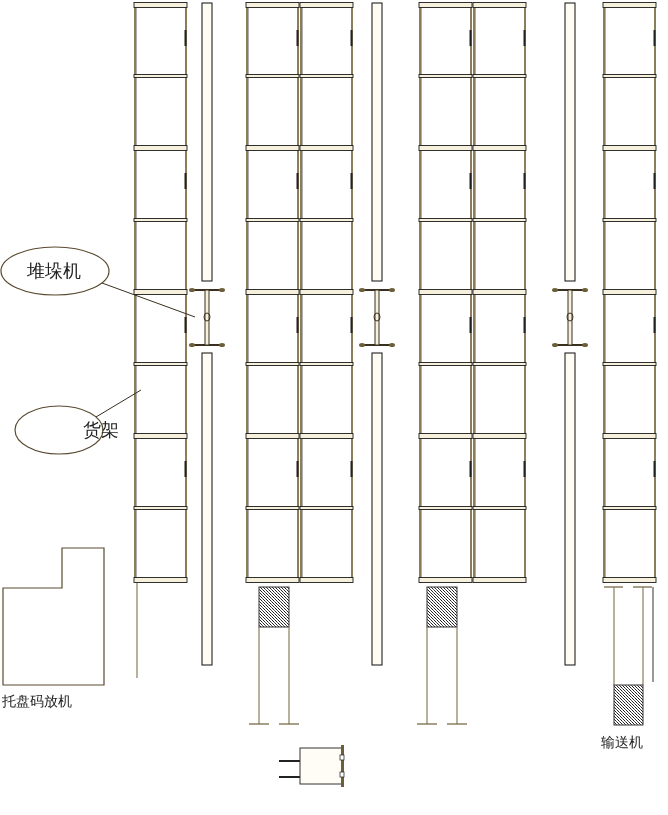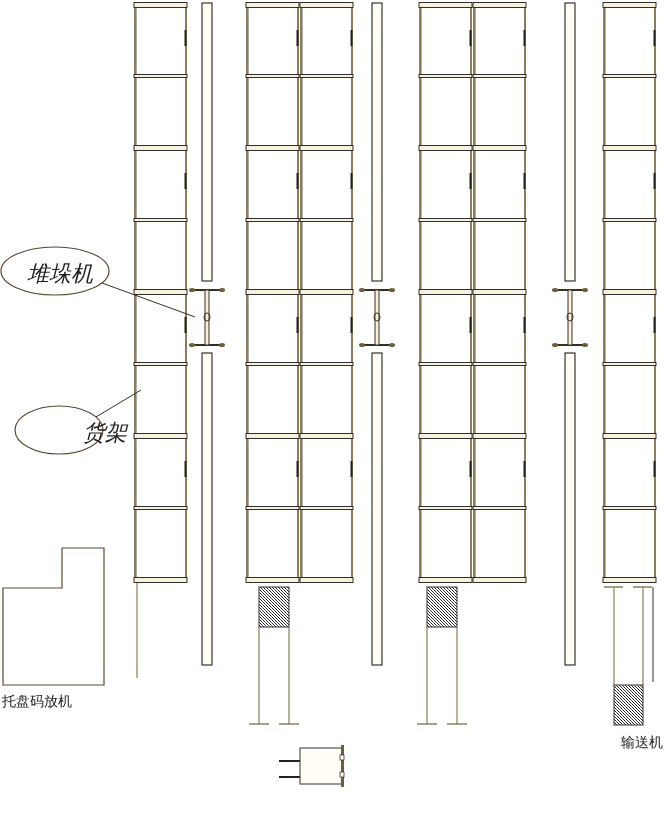--- a/index.html
+++ b/index.html
@@ -1,20 +1,20 @@
 <!DOCTYPE html>
 <html><head>
 <meta charset="utf-8">
 <style>
   html, body { margin: 0; padding: 0; background: #ffffff; }
   body { width: 668px; height: 815px; position: relative; overflow: hidden;
          font-family: "DejaVu Serif", "Liberation Serif", serif; }
   #canvas { position: absolute; left: 0; top: 0; }
   .label { position: absolute; font-size: 14px; color: #222; white-space: nowrap; }
-  .callout-text { font-size: 22px; font-style: italic; }
+  .callout-text { font-size: 18px; }
 </style>
 </head>
 <body>
 
 <svg id="canvas" width="668" height="815" viewBox="0 0 668 815">
   <defs>
     <pattern id="hatch" width="3" height="3" patternUnits="userSpaceOnUse">
       <rect width="3" height="3" fill="#ffffff"></rect>
       <rect width="1" height="1" fill="#222"></rect>
       <rect x="2" y="2" width="1" height="1" fill="#222"></rect>
@@ -220,13 +220,13 @@
   </g>
   <g>
     <ellipse cx="59" cy="430" rx="44" ry="24" fill="#fff" stroke="#5a4a30" stroke-width="1.2"></ellipse>
     <line x1="96" y1="417" x2="141" y2="390" stroke="#3a3020" stroke-width="1"></line>
   </g>
 </svg>
 
 <div class="label callout-text" style="left:27px; top:259px;">堆垛机</div>
 <div class="label callout-text" style="left:41px; top:418px;margin-left:42px;">货架</div>
 <div class="label" style="left:2px; top:693px;">托盘码放机</div>
-<div class="label" style="left:601px; top:734px;margin-left:20px;">输送机</div>
+<div class="label" style="left:601px; top:734px;">输送机</div>
 
 </body></html>

